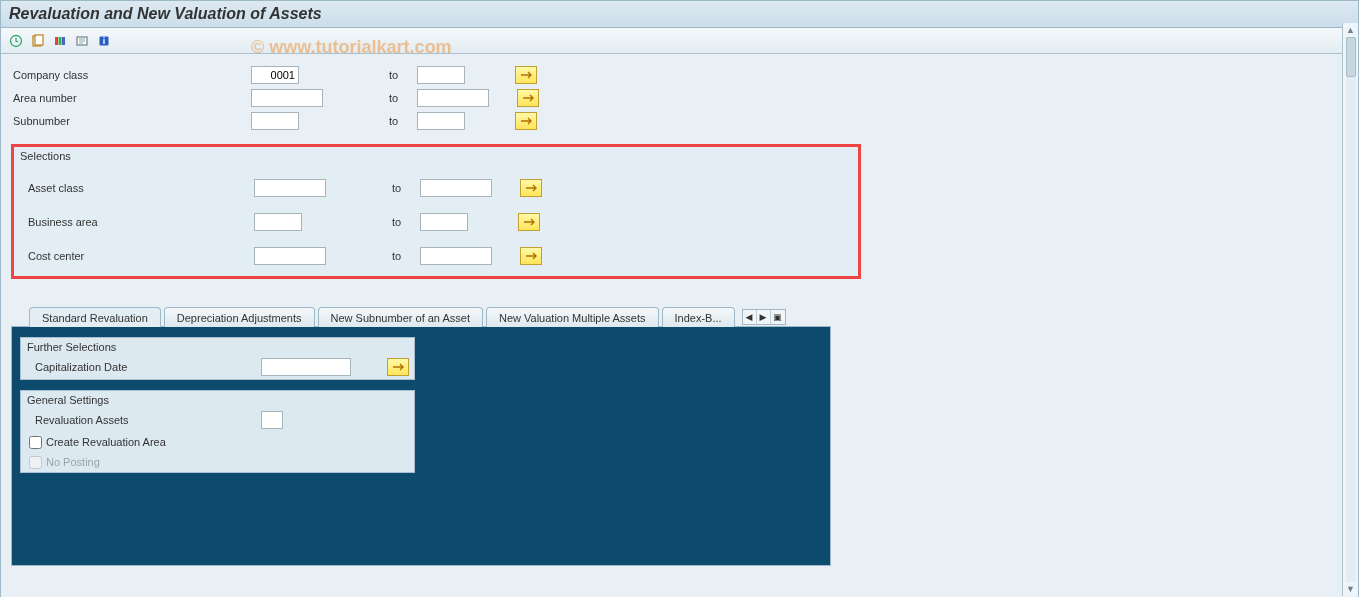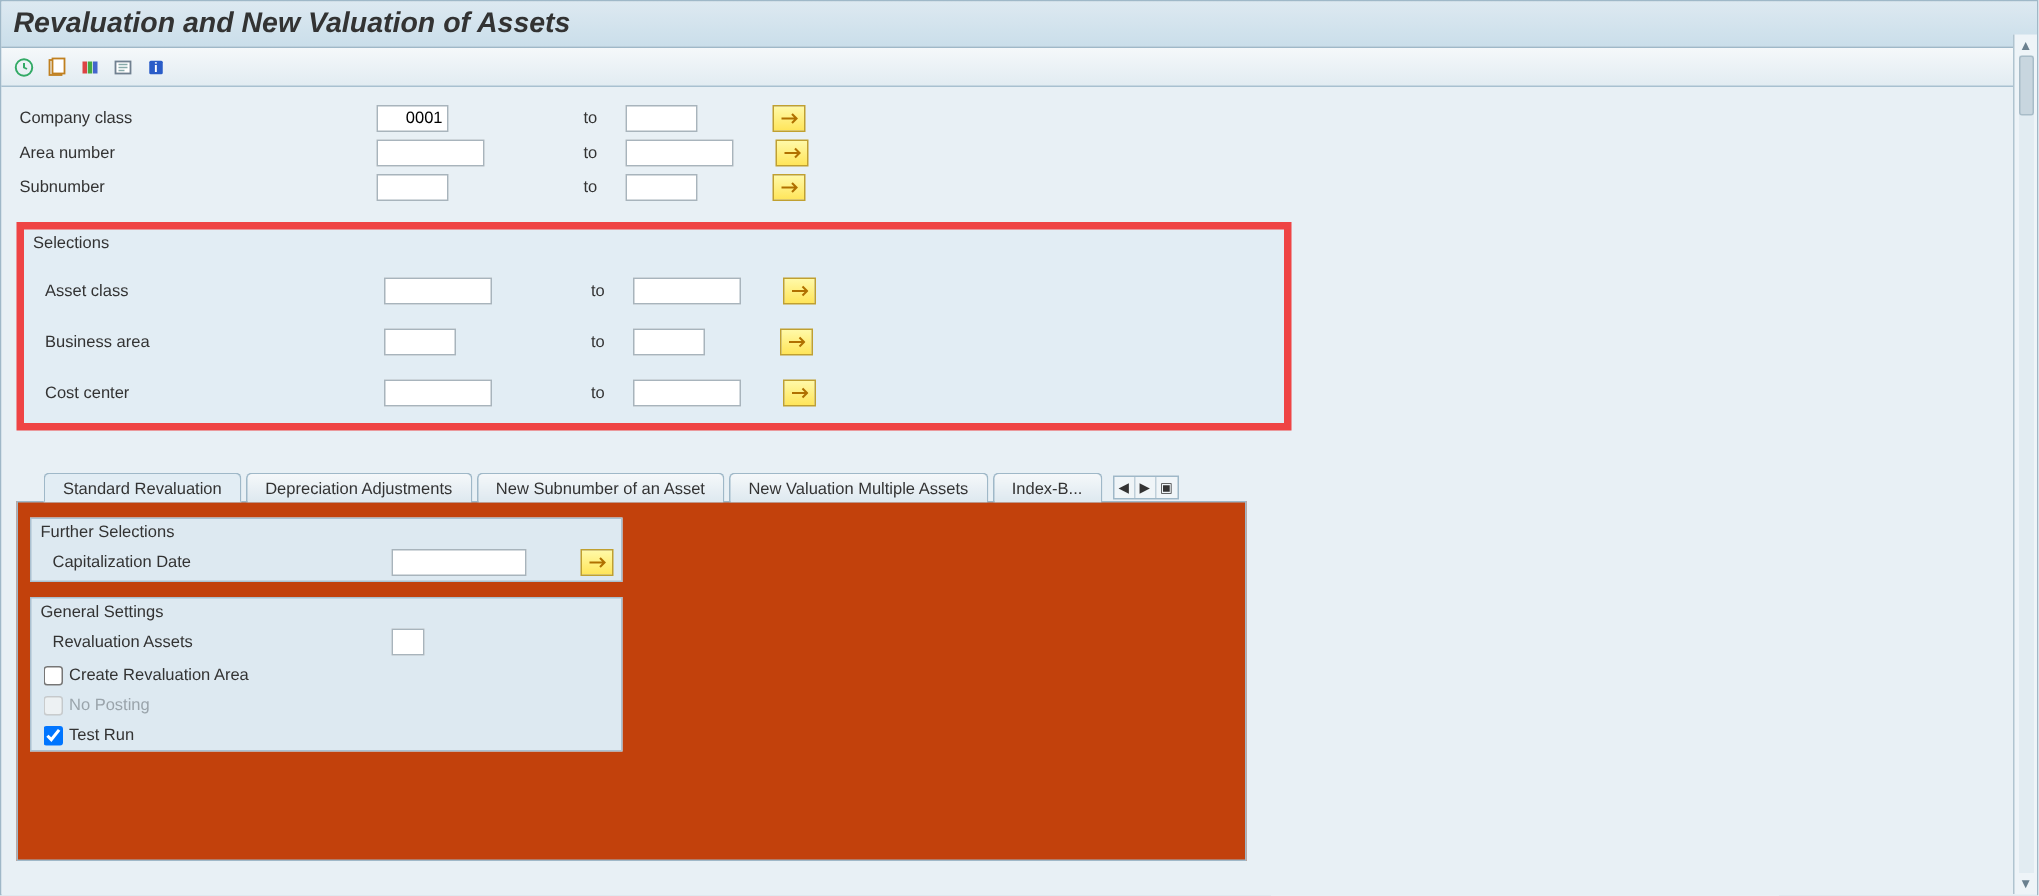--- a/index.html
+++ b/index.html
@@ -18,21 +18,21 @@
     background: #e8f0f5;
     height: 597px;
     position: relative;
   }
   .titlebar {
     background: linear-gradient(to bottom, #dde9f1, #cadeea);
     border-bottom: 1px solid #9fb8c8;
     padding: 4px 8px;
     font-weight: bold;
     font-style: italic;
-    font-size: 19px;
+    font-size: 16px;
     color: #333;
   }
   .toolbar {
     background: linear-gradient(to bottom, #f5f8fa, #e2ecf2);
     border-bottom: 1px solid #a8c0d0;
     padding: 3px 6px;
     display: flex;
     align-items: center;
     gap: 4px;
     height: 26px;
@@ -89,21 +89,21 @@
     height: 18px;
     background: linear-gradient(to bottom,#fff9a8,#ffe55a);
     border: 1px solid #c0a030;
     display: inline-flex;
     align-items: center;
     justify-content: center;
     cursor: pointer;
     margin-left: 50px;
   }
   .group {
-    border: 5px solid #ef4444;
+    border: 3px solid #ef4444;
     margin-top: 12px;
     width: 850px;
     background: #e2edf4;
     padding-bottom: 8px;
   }
   .group-title {
     padding: 3px 6px;
     font-size: 11px;
     color: #333;
     border-bottom: none;
@@ -153,21 +153,21 @@
     display: inline-flex;
     align-items: center;
     justify-content: center;
     border-right: 1px solid #c0d0da;
     font-size: 9px;
     cursor: pointer;
   }
   .tab-nav span:last-child { border-right: none; }
   .tabbody {
     border: 1px solid #9fb8c8;
-    background: #c2410c;
+    background: #0c4a6e;
     margin-top: -1px;
     padding: 10px 8px;
     min-height: 240px;
   }
   .inner-group {
     border: 1px solid #aac0d0;
     background: #dde9f1;
     margin-bottom: 10px;
     width: 395px;
   }
@@ -251,20 +251,21 @@
         </svg>
     </span>
     <span class="tb-btn">
       <svg width="14" height="14" viewBox="0 0 14 14">
           <rect x="2.5" y="2.5" width="9" height="9" rx="1" fill="#2a5cc8"></rect>
           <text x="7" y="10" font-size="9" font-weight="bold" fill="#fff" text-anchor="middle">i</text>
         </svg>
     </span>
   </div>
 
+  <div class="watermark">© www.tutorialkart.com</div>
 
   <div class="content">
 
     <div class="row">
       <span class="lbl">Company class</span>
       <input class="field f-50 sel" value="0001" style="">
       <span class="gap-to"></span>
       <span class="to-lbl">to</span>
       <input class="field f-50" style="">
       <span class="yellow-btn">
@@ -373,24 +374,20 @@
             <input class="field" style="width: 22px;">
           </div>
           <div class="cb-row">
             <input type="checkbox" style="">
             <span>Create Revaluation Area</span>
           </div>
           <div class="cb-row">
             <input type="checkbox" disabled="" style="">
             <span class="disabled-text">No Posting</span>
           </div>
-          <div class="cb-row">
-            <input type="checkbox" checked="" style="">
-            <span>Test Run</span>
-          </div>
         </div>
 
       </div>
     </div>
 
   </div>
 
   <div class="scroll-right">
     <span class="arrow">▲</span>
     <div class="track">

